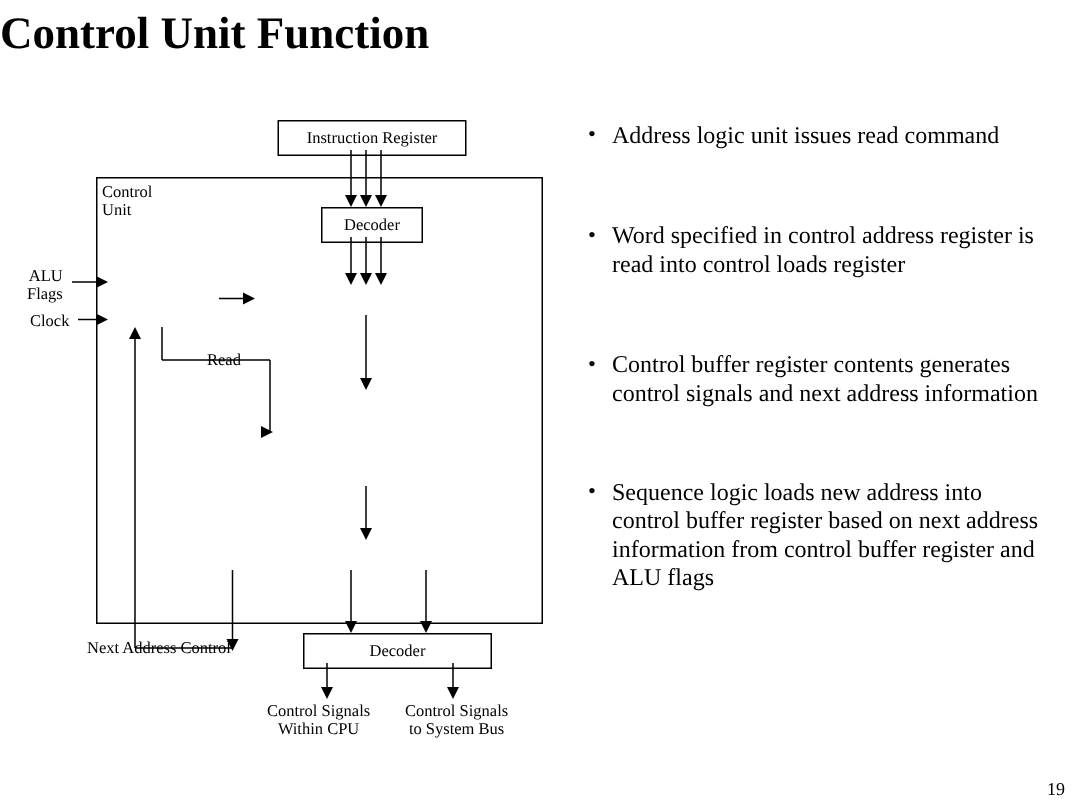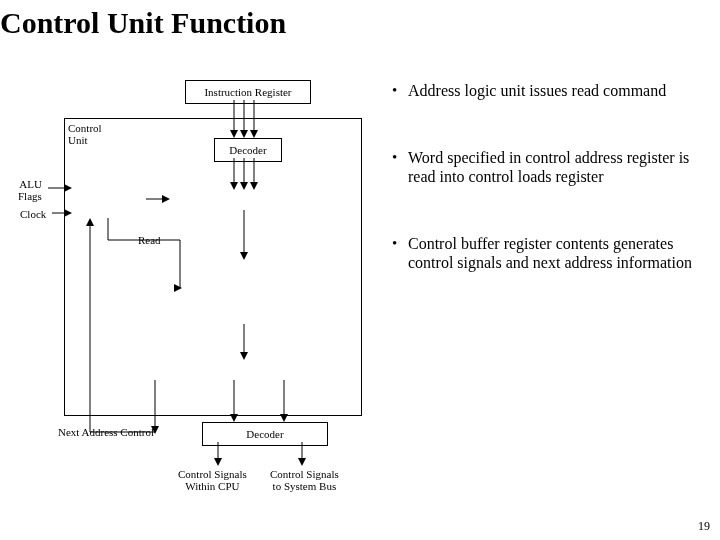--- a/index.html
+++ b/index.html
@@ -24,20 +24,21 @@
 <body>
 
 <div class="slide">
   <div class="title">Control Unit Function</div>
 
   <div class="bullets">
     <ul>
       <li>Address logic unit issues read command</li>
       <li>Word specified in control address register is read into control loads register</li>
       <li>Control buffer register contents generates control signals and next address information</li>
+      <li>Sequence logic loads new address into control buffer register based on next address information from control buffer register and ALU flags</li>
     </ul>
   </div>
 
   <div class="diagram">
 
     <div class="cu-frame" style="left:54px;top:38px;width:296px;height:296px"></div>
 
     <div class="dbox" style="left:175px;top:0;width:116px;height:18px">Instruction Register</div>
 
     <div class="dbox" style="left:204px;top:58px;width:58px;height:18px">Decoder</div>

